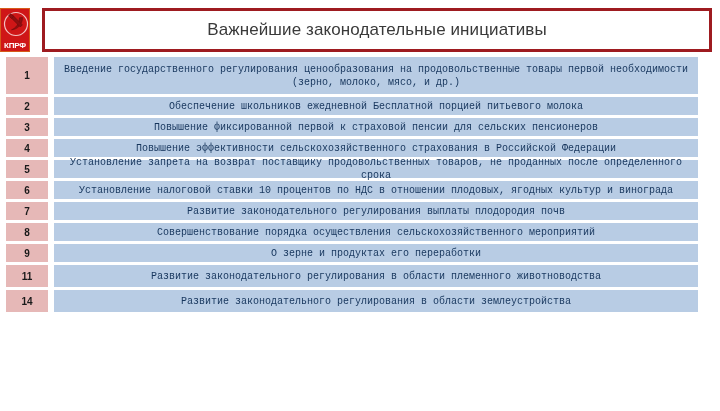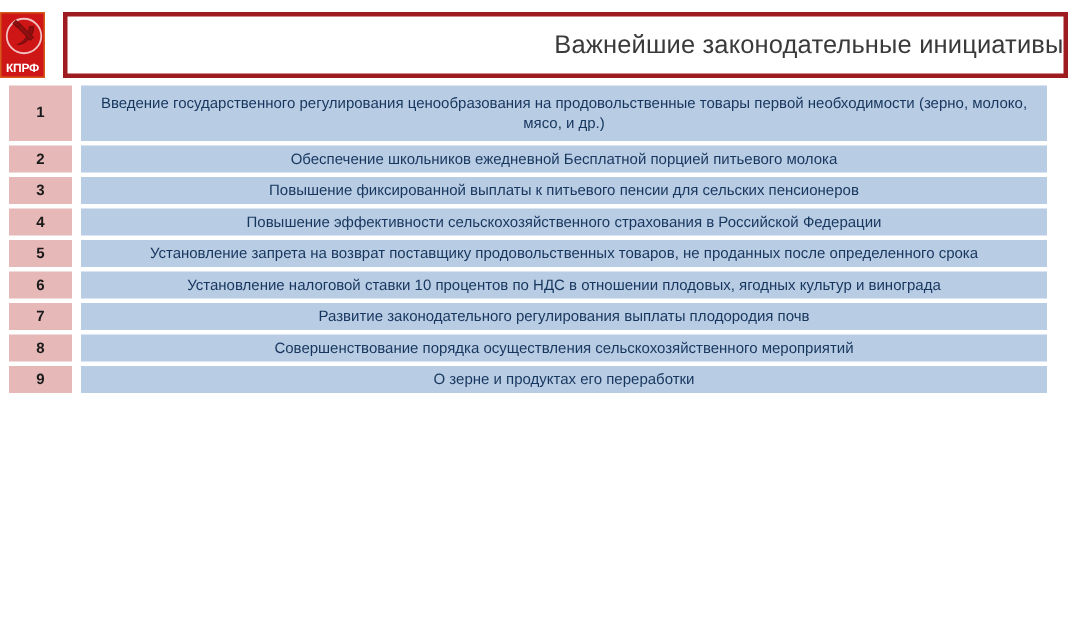--- a/index.html
+++ b/index.html
@@ -66,21 +66,21 @@
     position: absolute;
     left: 42px;
     top: 0px;
     width: 670px;
     height: 44px;
     background: #ffffff;
     border: 3px solid #9e1b20;
     box-sizing: border-box;
     display: flex;
     align-items: center;
-    justify-content: flex-end;
+    justify-content: center;
   }
   .title-text {
     color: #3a3a3a;
     font-size: 17px;
     font-weight: 400;
     letter-spacing: 0.1px;
     white-space: nowrap;
   }
 
   
@@ -116,20 +116,21 @@
     background: #b8cce4;
     color: #17365d;
     font-size: 10px;
     line-height: 13px;
     display: flex;
     align-items: center;
     justify-content: center;
     text-align: center;
     padding: 2px 8px;
     box-sizing: border-box;
+    font-family: Liberation Mono, monospace;
   }
 
   .row.h1 .num-cell, .row.h1 .text-cell { height: 37px; }
   .row.h2 .num-cell, .row.h2 .text-cell { height: 18px; }
   .row.h3 .num-cell, .row.h3 .text-cell { height: 22px; }
 </style>
 </head>
 <body>
 
 <div class="slide">
@@ -156,21 +157,21 @@
       <div class="row h1">
         <div class="num-cell">1</div>
         <div class="text-cell">Введение государственного регулирования ценообразования на продовольственные товары первой необходимости (зерно, молоко, мясо, и др.)</div>
       </div>
       <div class="row h2">
         <div class="num-cell">2</div>
         <div class="text-cell">Обеспечение школьников ежедневной Бесплатной порцией питьевого молока</div>
       </div>
       <div class="row h2">
         <div class="num-cell">3</div>
-        <div class="text-cell">Повышение фиксированной выплаты к питьевого пенсии для сельских пенсионеров</div>
+        <div class="text-cell">Повышение фиксированной первой к страховой пенсии для сельских пенсионеров</div>
       </div>
       <div class="row h2">
         <div class="num-cell">4</div>
         <div class="text-cell">Повышение эффективности сельскохозяйственного страхования в Российской Федерации</div>
       </div>
       <div class="row h2">
         <div class="num-cell">5</div>
         <div class="text-cell">Установление запрета на возврат поставщику продовольственных товаров, не проданных после определенного срока</div>
       </div>
       <div class="row h2">
@@ -182,15 +183,23 @@
         <div class="text-cell">Развитие законодательного регулирования выплаты плодородия почв</div>
       </div>
       <div class="row h2">
         <div class="num-cell">8</div>
         <div class="text-cell">Совершенствование порядка осуществления сельскохозяйственного мероприятий</div>
       </div>
       <div class="row h2">
         <div class="num-cell">9</div>
         <div class="text-cell">О зерне и продуктах его переработки</div>
       </div>
+      <div class="row h3">
+        <div class="num-cell">11</div>
+        <div class="text-cell">Развитие законодательного регулирования в области племенного животноводства</div>
+      </div>
+      <div class="row h3">
+        <div class="num-cell">14</div>
+        <div class="text-cell">Развитие законодательного регулирования в области землеустройства</div>
+      </div>
     </div>
 
 </div>
 
 </body></html>

